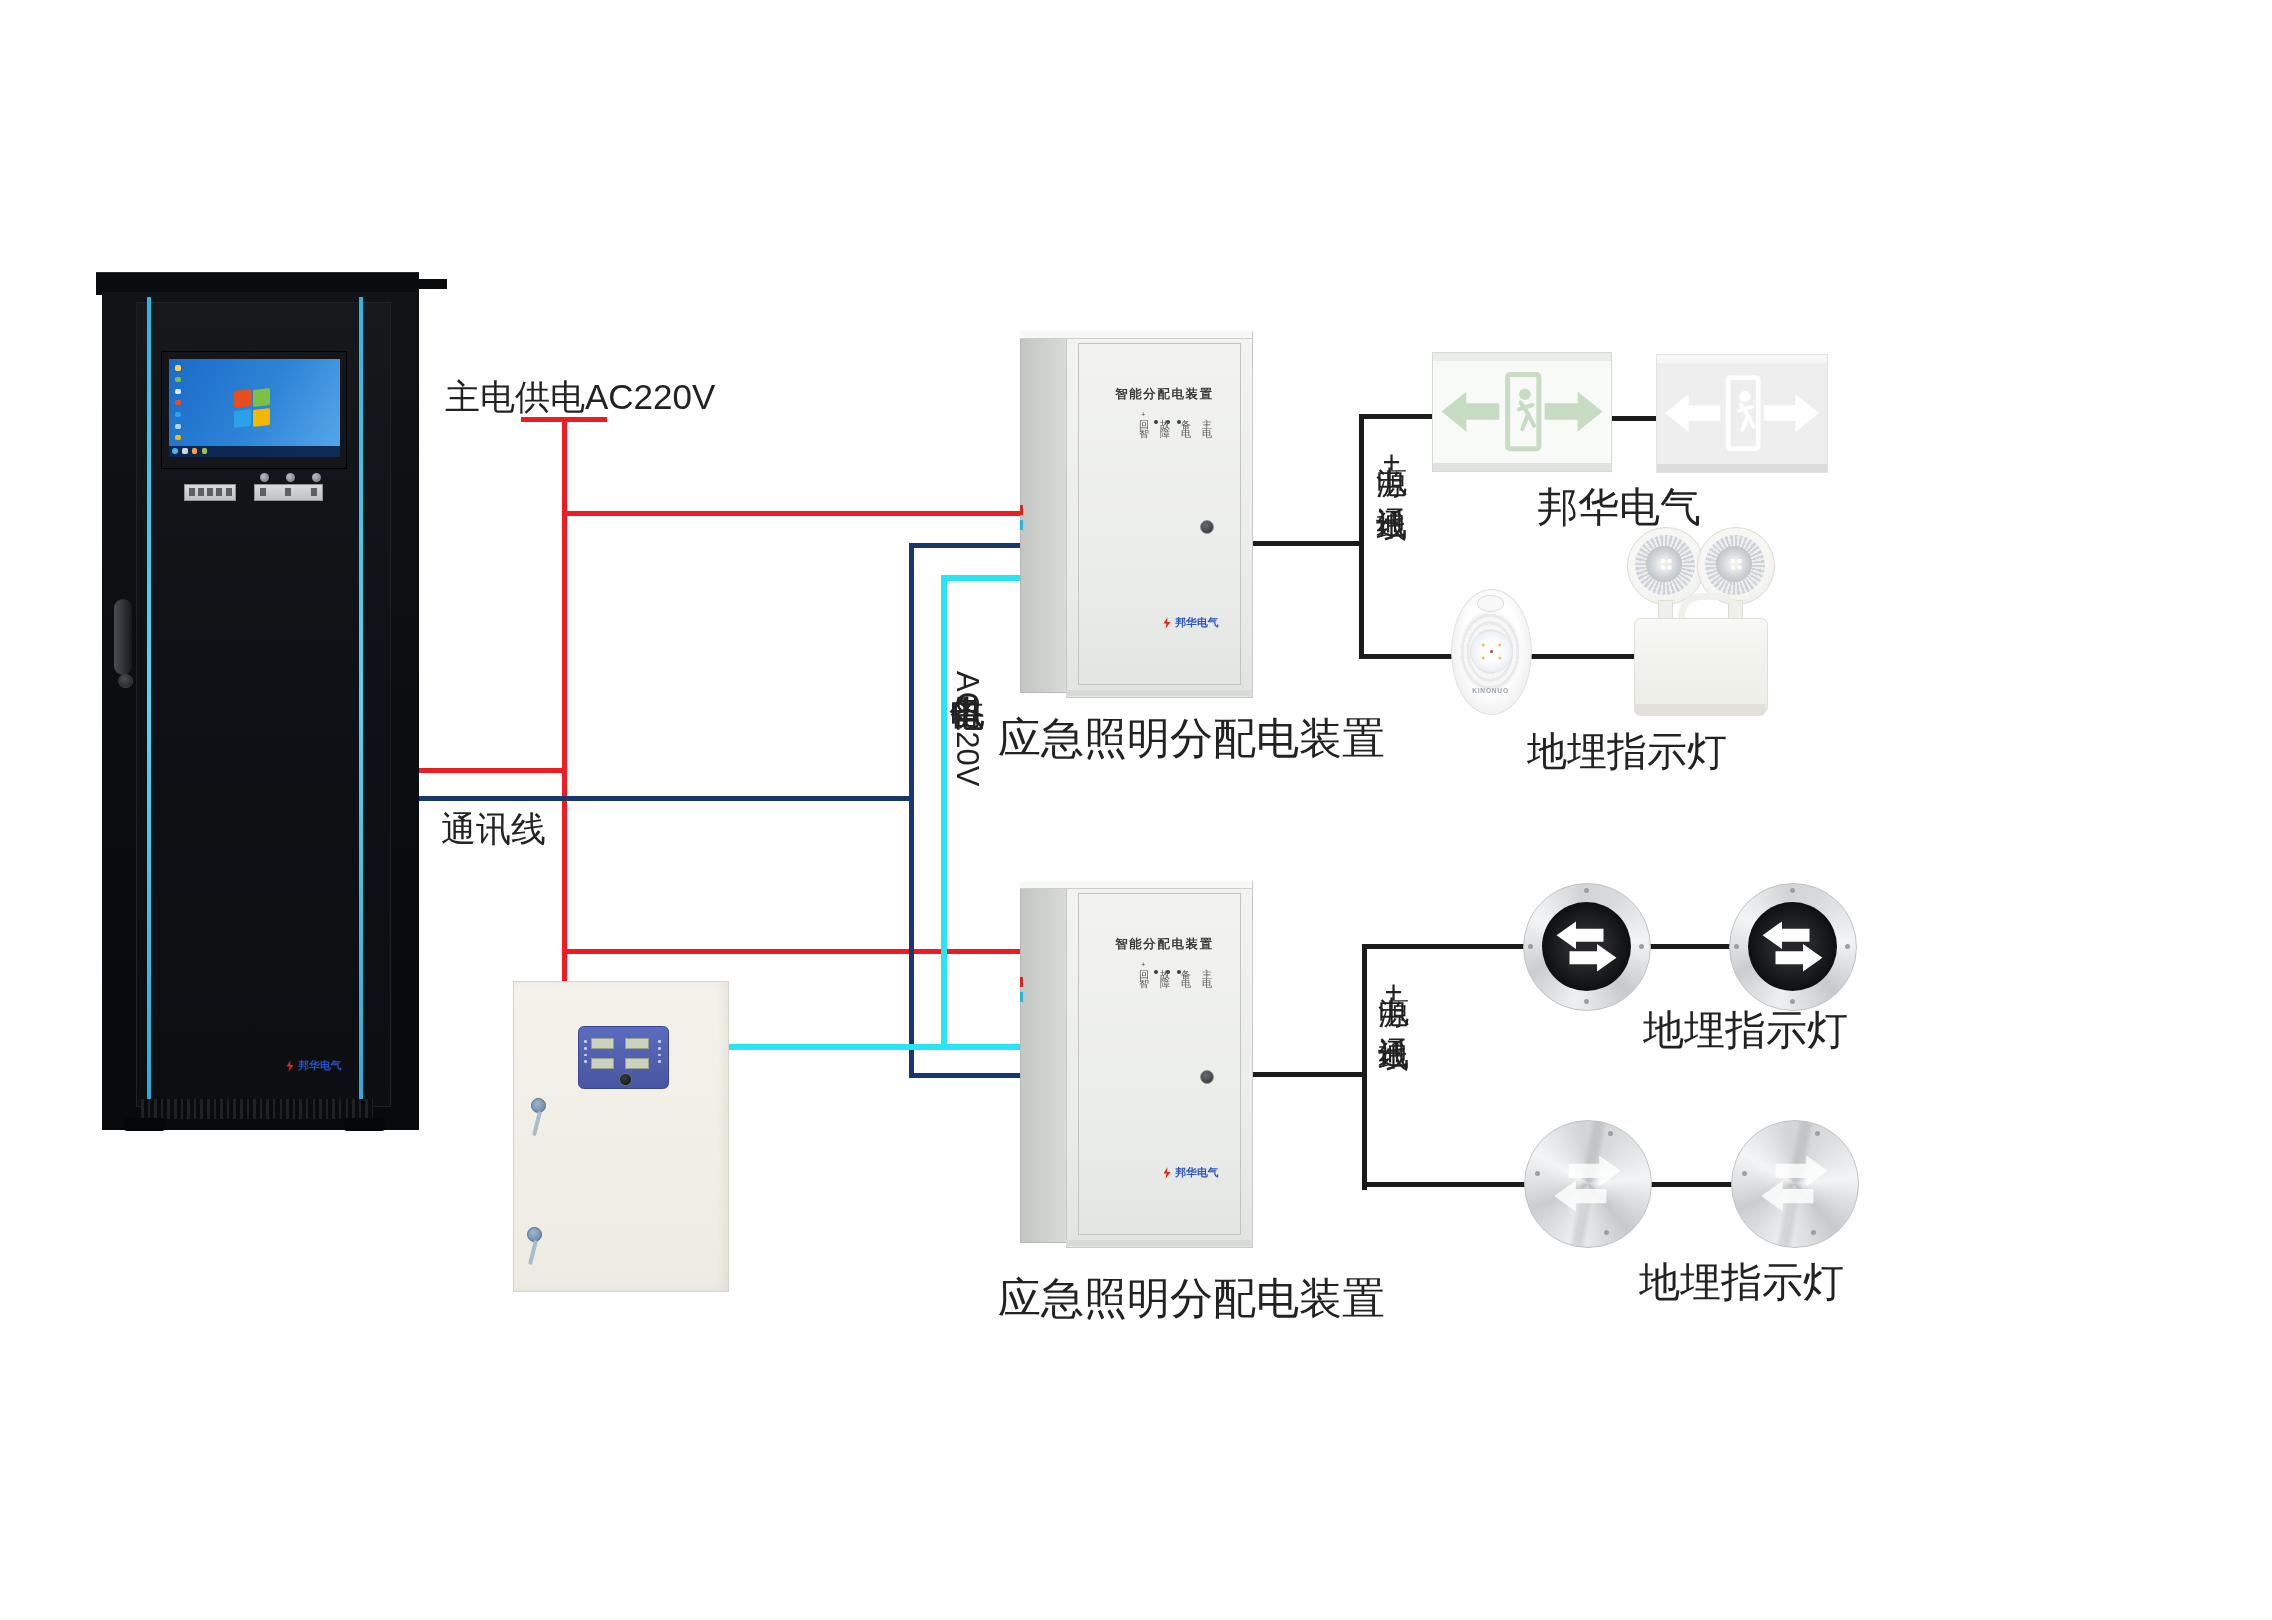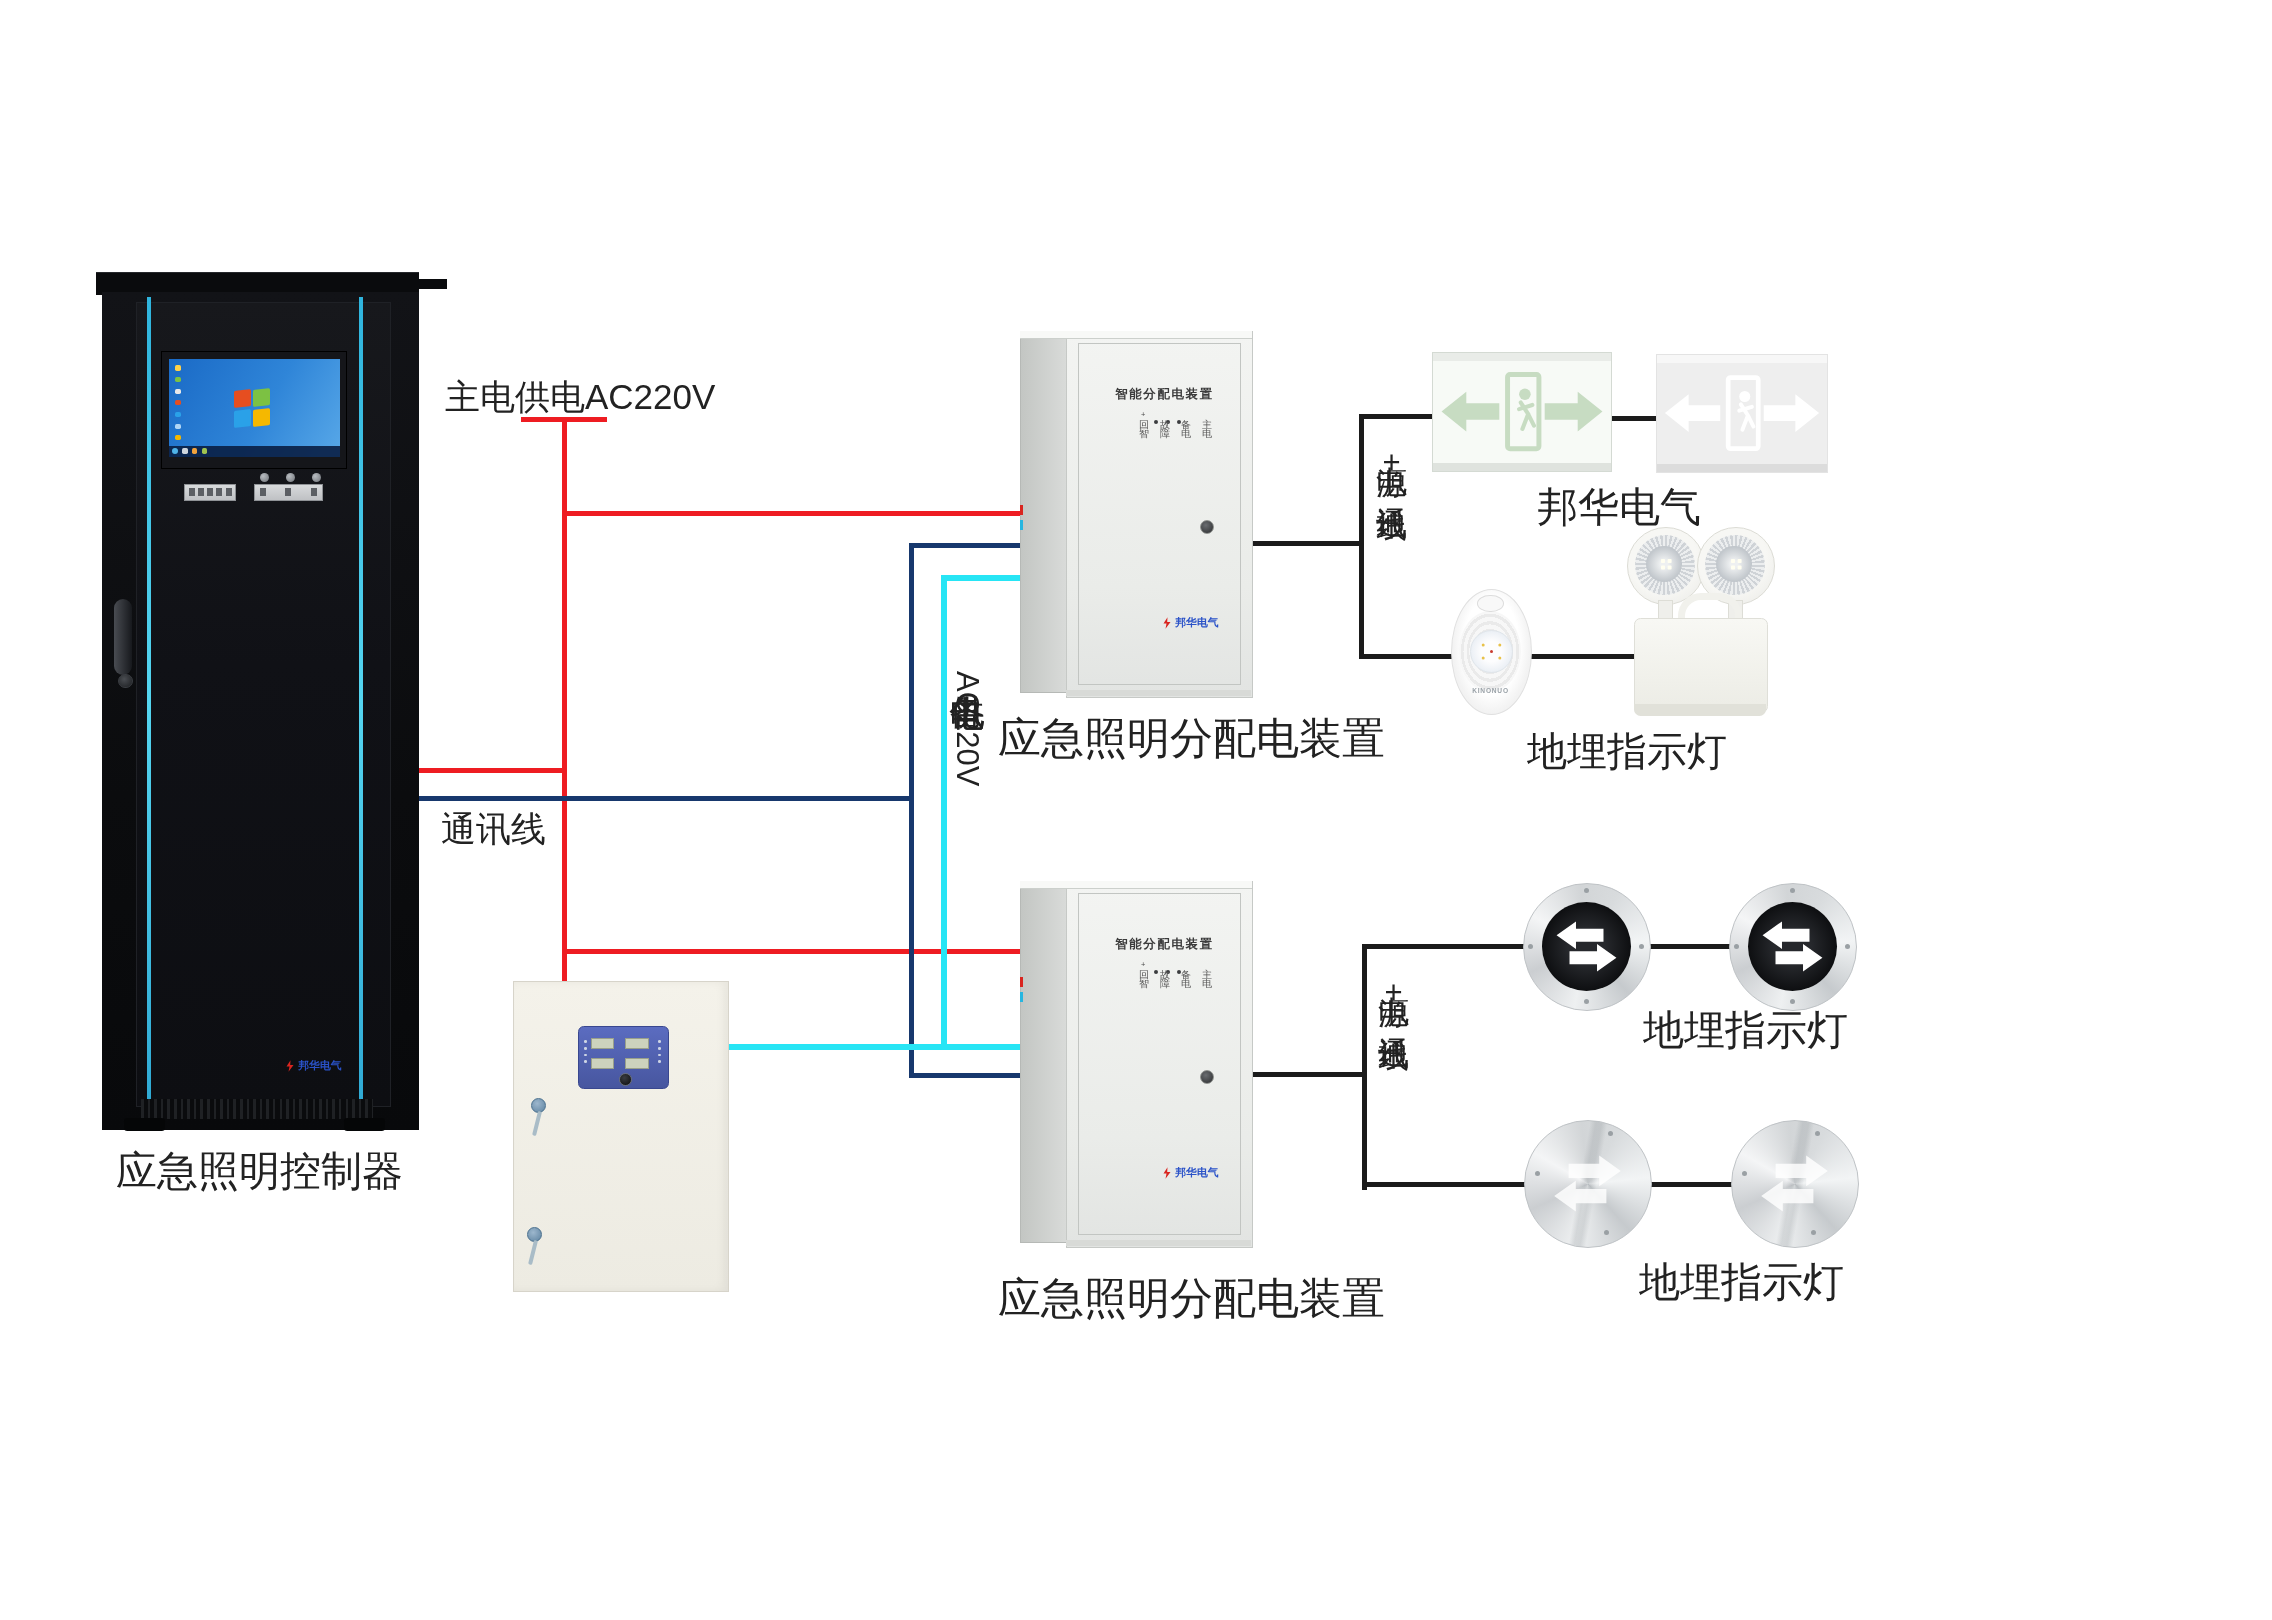--- a/index.html
+++ b/index.html
@@ -186,21 +186,20 @@
     <div class="handle"></div>
     <div class="locksm"></div>
     <div class="brandlogo" style="left:189px;top:787px;font-size:10.8px;color:#2a52c8;">
       <span class="bolt"></span>
       <span>邦华电气</span>
     </div>
     <div class="vent"></div>
     <div class="foot" style="left:28px;"></div>
     <div class="foot" style="left:248px;"></div>
   </div>
-  <div class="lbl lbl-lg" style="left:116px;top:1144px;font-size:41px;">应急照明控制器</div>
 
   <div class="distbox" style="top:331px;">
     <div class="side"></div>
     <div class="sidemark1" style="top:174px;"></div>
     <div class="sidemark2" style="top:189px;"></div>
     <div class="front"></div>
     <div class="topcap"></div>
     <div class="door"></div>
     <div class="doortitle">智能分配电装置</div>
     <div class="ind" style="left:121px;top:79px;">+</div>

